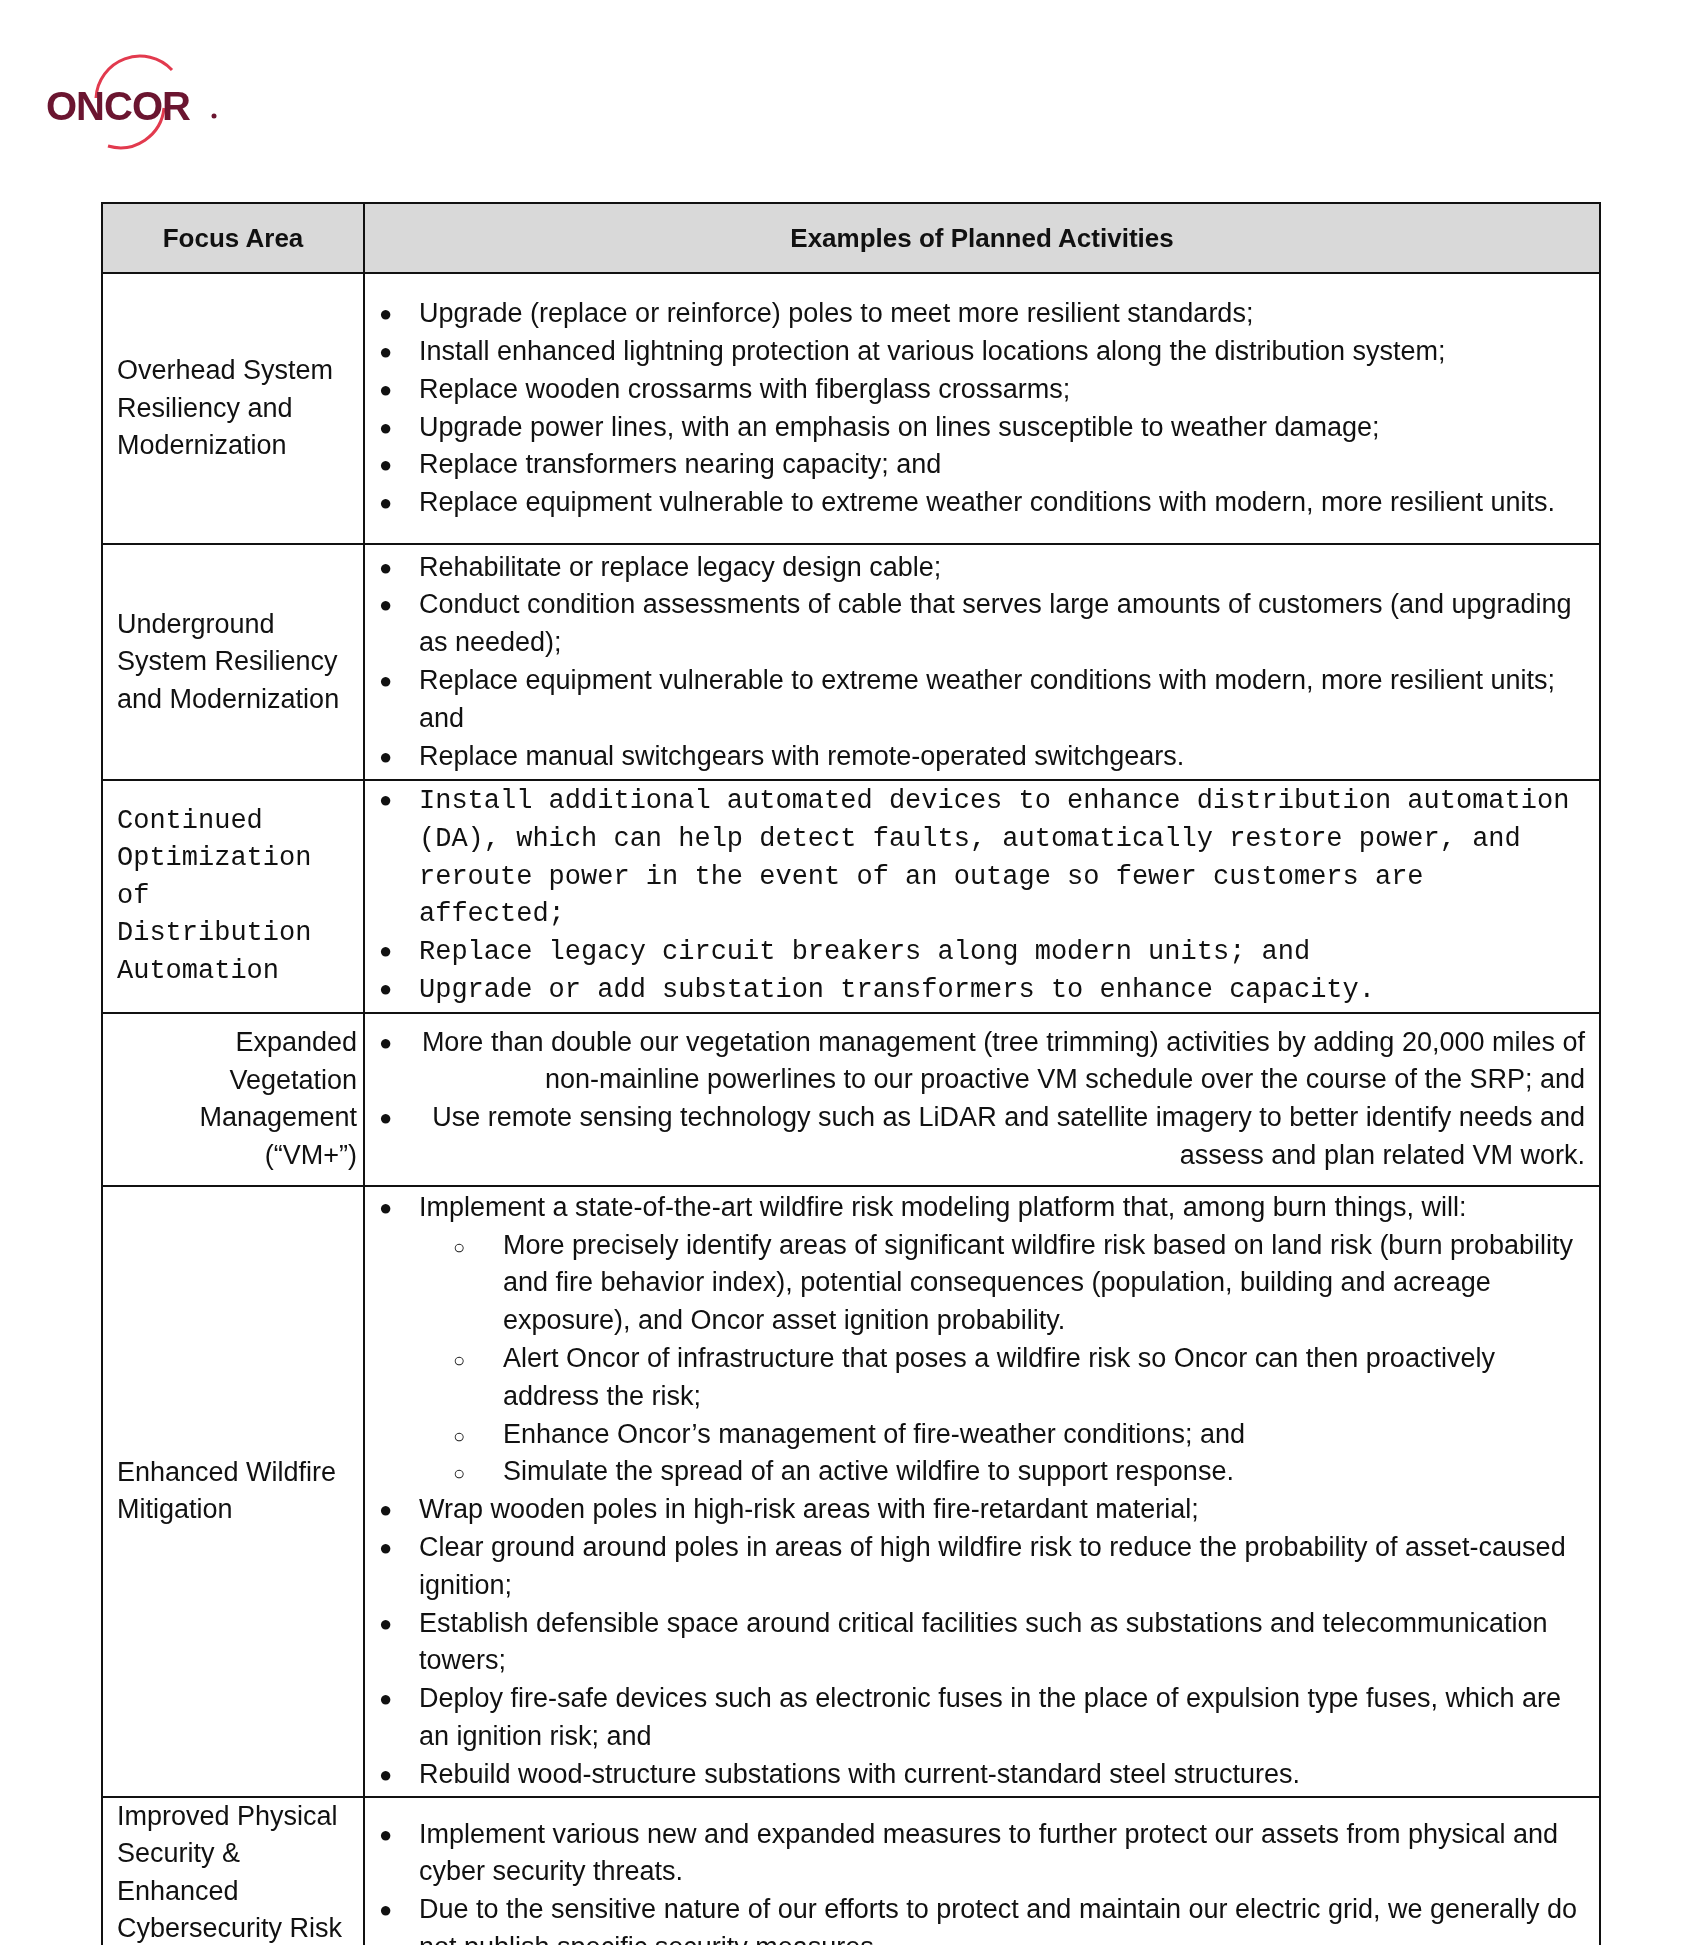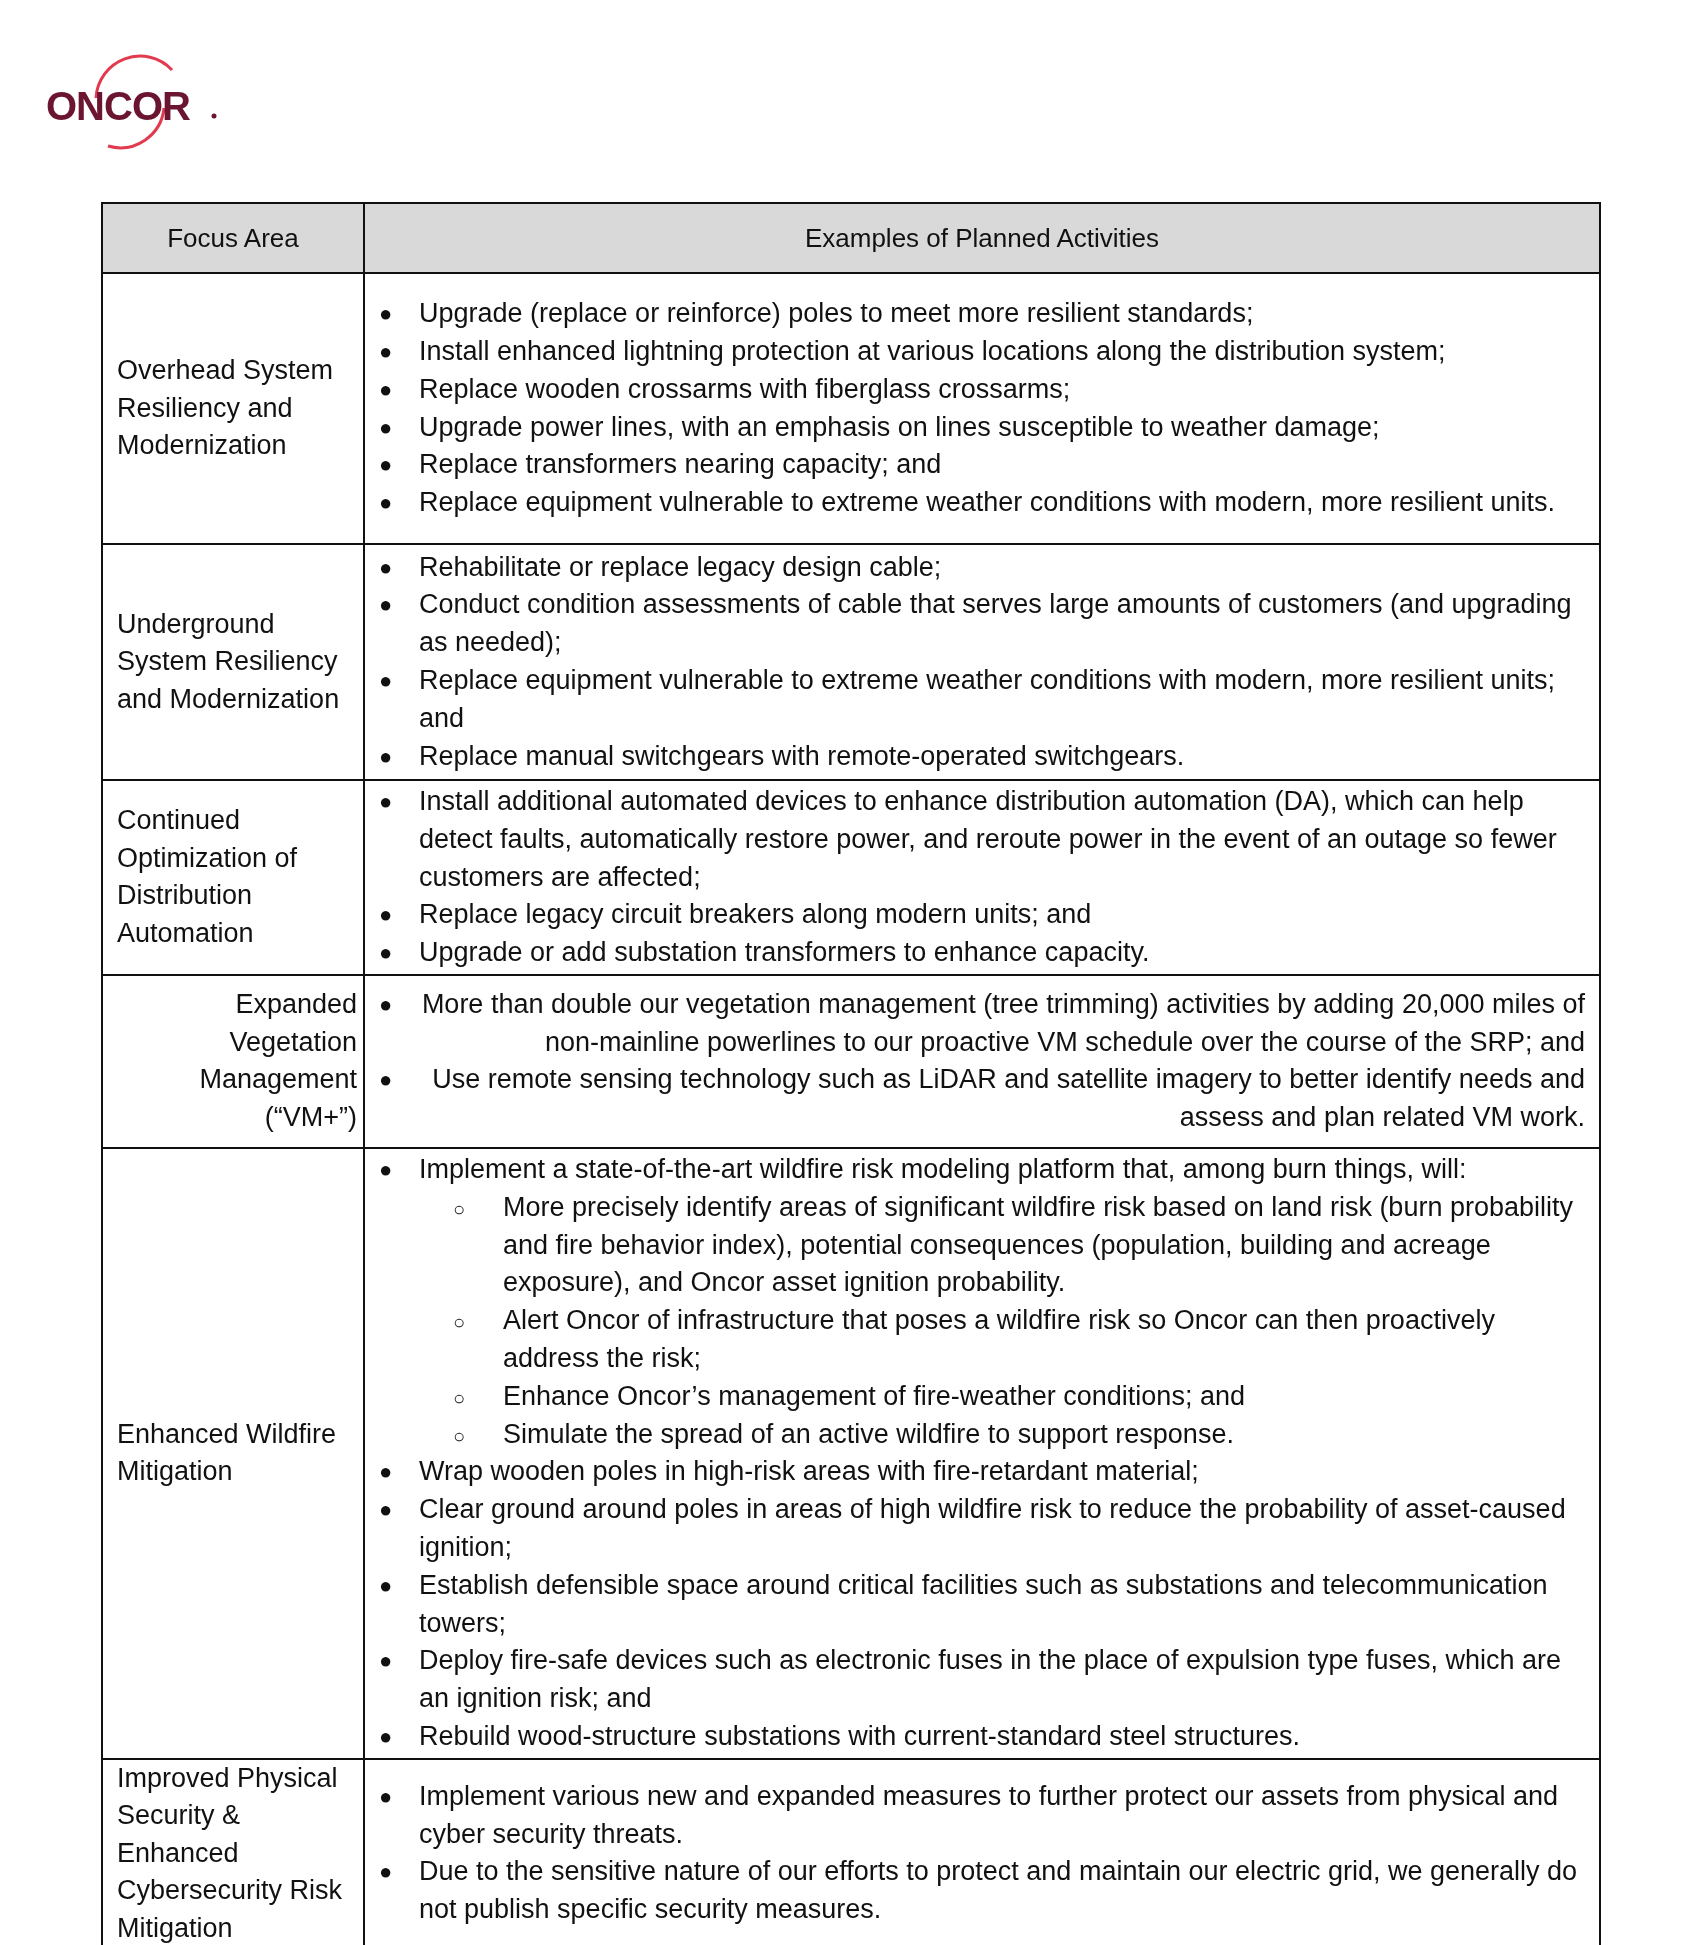--- a/index.html
+++ b/index.html
@@ -5,30 +5,30 @@
   html, body { margin: 0; padding: 0; background: #ffffff; }
   body { width: 1700px; height: 1945px; position: relative; overflow: hidden;
          font-family: "Liberation Sans", sans-serif; color: #111; }
   .logo { position: absolute; left: 44px; top: 48px; width: 180px; height: 110px; }
   .logo svg { width: 180px; height: 110px; }
   table.focus { position: absolute; left: 101px; top: 202px; width: 1498px;
                 border-collapse: collapse; table-layout: fixed; }
   table.focus th, table.focus td { border: 2.5px solid #111; vertical-align: middle; }
   col.c1 { width: 262px; }
   col.c2 { width: 1236px; }
-  th { background: #d9d9d9; height: 68px; font-size: 26px; font-weight: normal; text-align: center; padding: 0; }
+  th { background: #d9d9d9; height: 68px; font-size: 26px; font-weight: bold; text-align: center; padding: 0; }
   td.area { font-size: 27px; line-height: 37.5px; padding: 0 6px 0 14px; border-radius: 29px; }
   td.acts { padding: 2px 14px 2px 0; }
   ul.bl { list-style: none; margin: 0; padding: 0; }
   ul.bl > li { position: relative; padding-left: 54px; font-size: 27px; line-height: 37.8px; }
   ul.bl > li > .b { position: absolute; left: 14px; top: 0; font-size: 22px; }
   ul.sub { list-style: none; margin: 0; padding: 0; }
   ul.sub > li { position: relative; padding-left: 138px; margin-left: -54px; font-size: 27px; line-height: 37.8px; }
   ul.sub > li > .sb { position: absolute; left: 88px; top: 2px; font-size: 20px; }
-  .r1 { height: 271px; } .r2 { height: 236px; } .r3 { height: 182px; }
+  .r1 { height: 271px; } .r2 { height: 236px; } .r3 { height: 182px; font-family: Liberation Mono, monospace; }
   .r4 { height: 173px; text-align: right; } .r5 { height: 600px; } .r6 { height: 185px; }
 </style>
 </head>
 <body>
 
 <div class="logo">
   <svg viewBox="0 0 180 110">
     <path d="M52 50 A44 44 0 0 1 128 22" fill="none" stroke="#e23a4e" stroke-width="3"></path>
     <path d="M120 60 A44 44 0 0 1 64 98" fill="none" stroke="#e23a4e" stroke-width="3"></path>
     <text x="2" y="72" font-family="Liberation Sans, sans-serif" font-size="40" font-weight="bold" fill="#6b1530" letter-spacing="-1">ONCOR</text>

